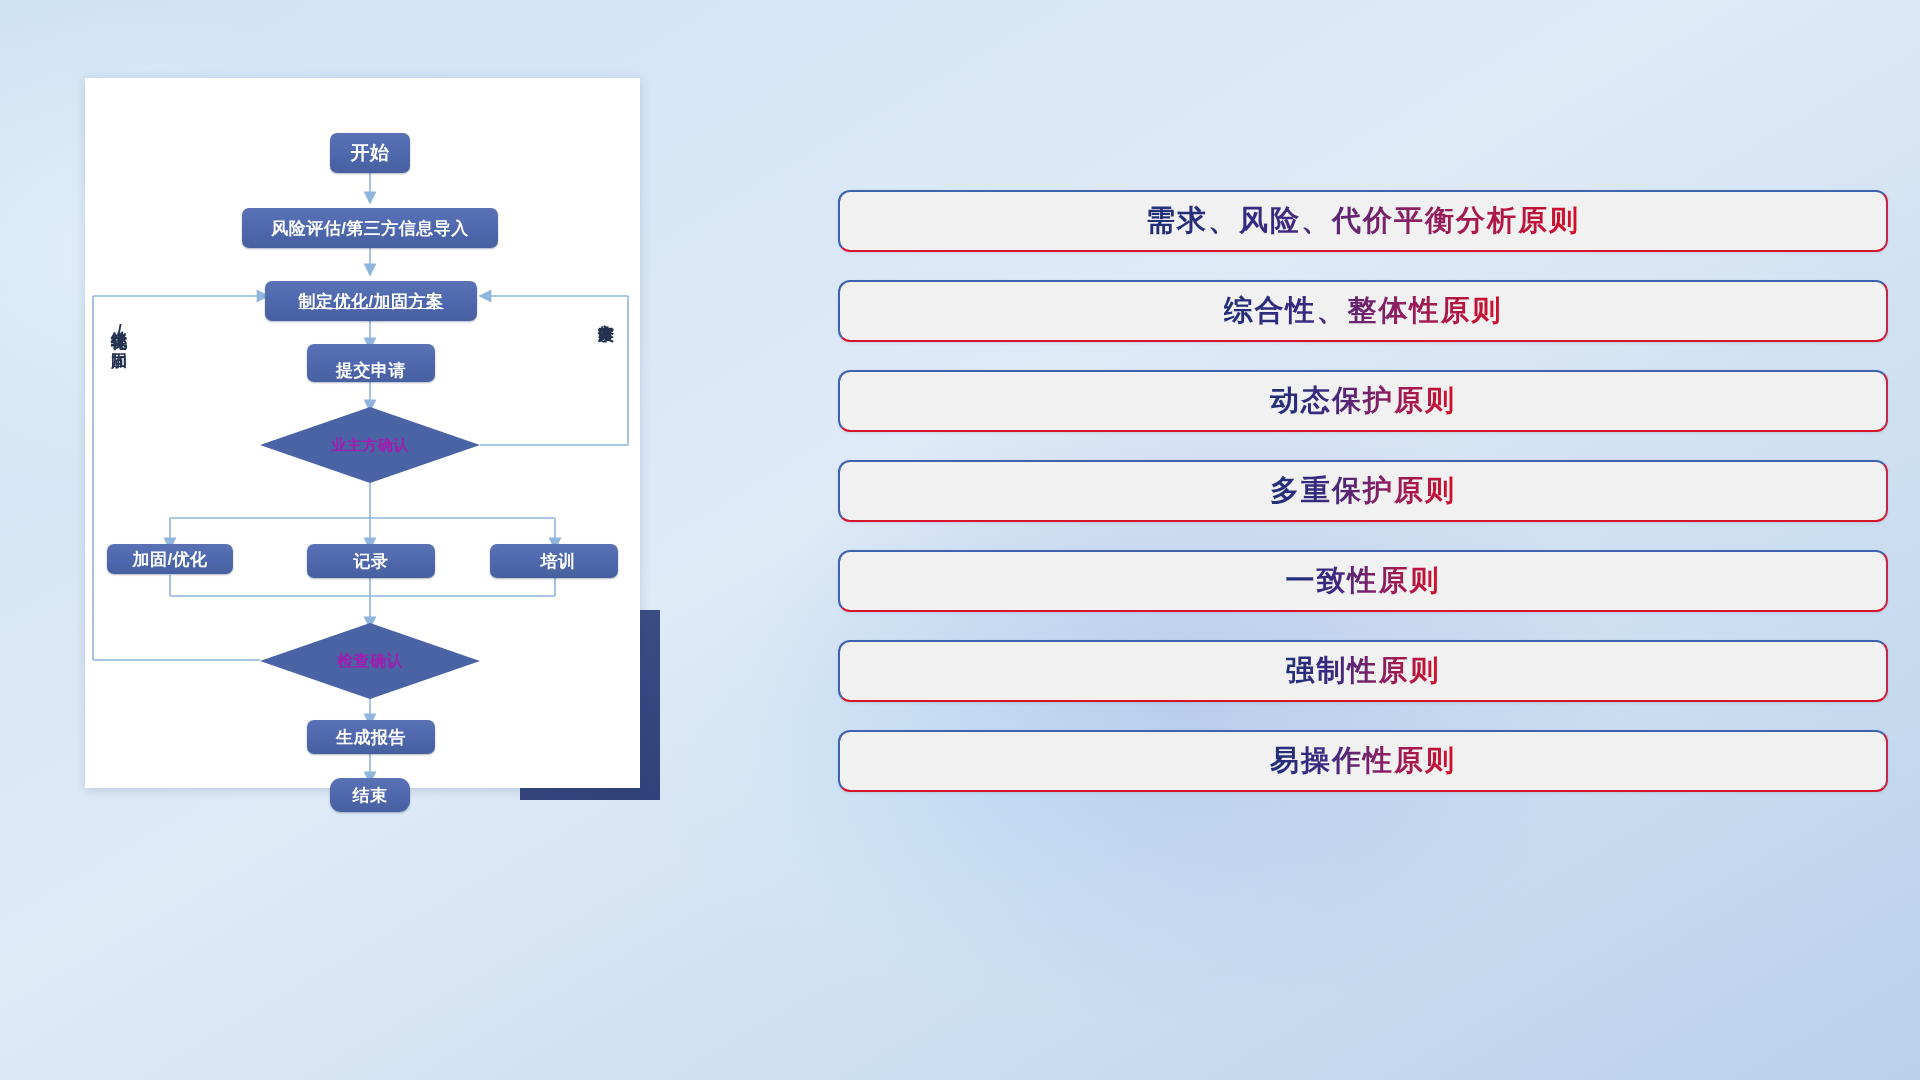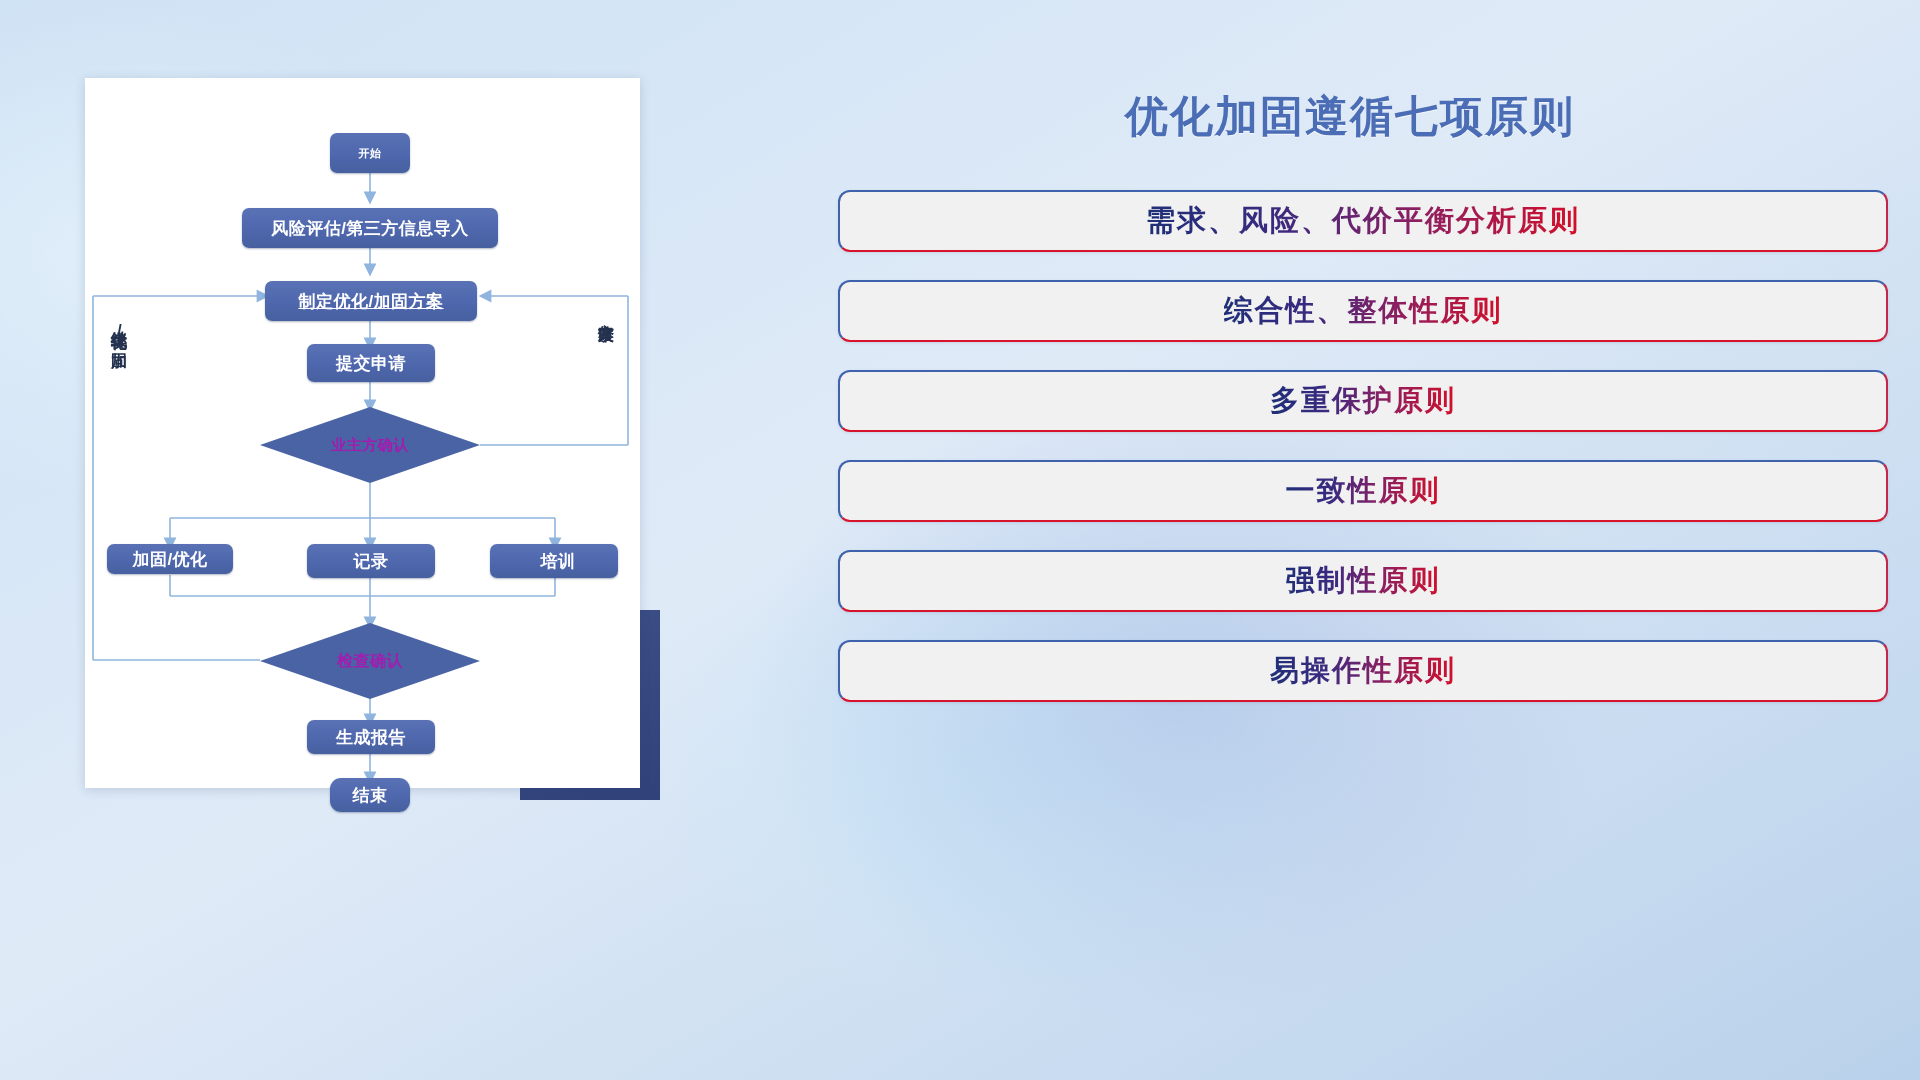--- a/index.html
+++ b/index.html
@@ -128,33 +128,33 @@
         <line x1="175" y1="582" x2="8" y2="582"></line>
         <line x1="8" y1="582" x2="8" y2="218"></line>
         <line x1="8" y1="218" x2="178" y2="218" marker-end="url(#ahl)"></line>
 
         <line x1="395" y1="367" x2="543" y2="367"></line>
         <line x1="543" y1="367" x2="543" y2="218"></line>
         <line x1="543" y1="218" x2="400" y2="218" marker-end="url(#ahl)"></line>
       </g>
     </svg>
 
-    <div class="node" style="left:245px; top:55px; width:80px; height:40px; font-size:11px;">
+    <div class="node" style="left:245px; top:55px; width:80px; height:40px; font-size:19px;">
       <span>开始</span>
     </div>
 
     <div class="node" style="left:157px; top:130px; width:256px; height:40px; font-size:17px;">
       <span>风险评估/第三方信息导入</span>
     </div>
 
     <div class="node" style="left:180px; top:203px; width:212px; height:40px; font-size:17px;text-decoration:underline;">
       <span>制定优化/加固方案</span>
     </div>
 
-    <div class="node" style="left:222px; top:266px; width:128px; height:38px; font-size:17px;">
+    <div class="node" style="left:222px; top:266px; width:128px; height:38px; font-size:17px;align-items:flex-end;">
       <span>提交申请</span>
     </div>
 
     <div class="diamond-wrap" style="left:175px; top:329px; width:220px; height:76px;">
       <svg width="220" height="76" viewBox="0 0 220 76">
         <polygon points="110,0 220,38 110,76 0,38" fill="#4a63a4"></polygon>
       </svg>
       <span style="font-size:15px;">业主方确认</span>
     </div>
 
@@ -187,30 +187,32 @@
 
     <div class="vlabel" style="left:25px; top:240px; height:130px; font-size:16px;">继续优化/加固</div>
 
     <div class="vlabel" style="left:512px; top:232px; height:105px; font-size:16px;">方案修改</div>
 
   </div>
 </div>
 
 <div class="right-panel">
 
-  <div class="panel-title">优化加固遵循七项原则</div>
 
   <div class="card-list">
     <div class="pcard">
       <span class="ptext">需求、风险、代价平衡分析原则</span>
     </div>
     <div class="pcard">
       <span class="ptext">综合性、整体性原则</span>
     </div>
     <div class="pcard">
+      <span class="ptext">动态保护原则</span>
+    </div>
+    <div class="pcard">
       <span class="ptext">多重保护原则</span>
     </div>
     <div class="pcard">
       <span class="ptext">一致性原则</span>
     </div>
     <div class="pcard">
       <span class="ptext">强制性原则</span>
     </div>
     <div class="pcard">
       <span class="ptext">易操作性原则</span>

